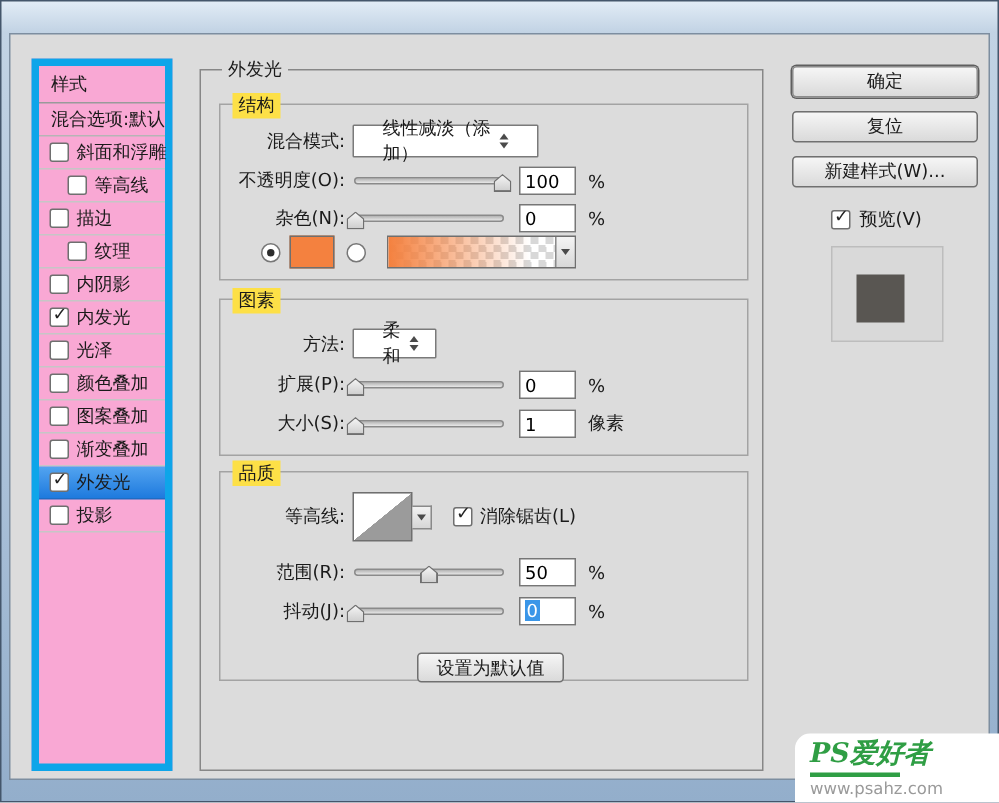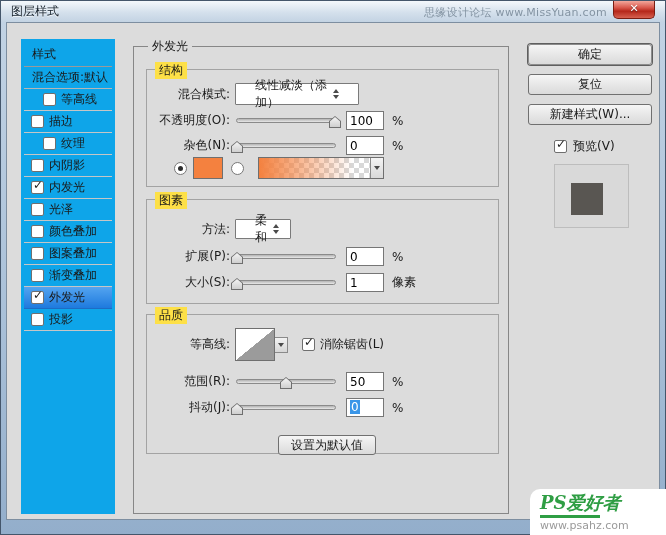--- a/index.html
+++ b/index.html
@@ -19,21 +19,21 @@
     border:1px solid #7a1d12; border-top:none; border-radius:0 0 5px 5px;
     color:#fff; font-weight:bold; font-size:11px; text-align:center; line-height:16px;
     text-shadow:0 1px 1px rgba(0,0,0,.5); cursor:pointer; }
 
   
   .content { position:absolute; left:6px; top:22px; width:654px; height:498px;
     background:#dcdcdc; border:1px solid #7d8ea0; }
 
   
   .sidebar { position:absolute; left:14px; top:16px; width:94px; height:475px;
-    background:#0ea5e9; border:3px solid #0ea5e9; }
+    background:#f9a8d4; border:5px solid #0ea5e9; }
   .sb-header { height:25px; line-height:24px; padding-left:8px; border-bottom:1px solid #9a9a9a; }
   .sb-blend { height:22px; line-height:21px; padding-left:8px; border-bottom:1px solid #b5b5b5;
     white-space:nowrap; overflow:hidden; cursor:pointer; }
   .sb-row { height:22px; display:flex; align-items:center; padding-left:7px;
     border-bottom:1px solid #c6c6c6; cursor:pointer; white-space:nowrap; }
   .sb-row.indent { padding-left:19px; }
   .sb-row.selected { background:linear-gradient(180deg,#53a4f0,#1e7ade); border-bottom-color:#1e6cc4; }
   .cb { width:13px; height:13px; background:#fff; border:1px solid #6f6f6f; border-radius:2px;
     position:relative; flex:none; }
   .check { position:absolute; left:1px; top:-3px; font-size:12px; font-weight:bold; color:#222; line-height:1; }
@@ -119,34 +119,31 @@
   .ps-title { font-family:"DejaVu Serif","Liberation Serif",serif; font-style:italic; font-weight:bold;
     font-size:18px; color:#2f9e44; line-height:22px; }
   .ps-bar { height:3px; background:#2f9e44; margin:1px 0 1px 0; width:60px; }
   .ps-url { font-size:11px; color:#9a9a9a; }
 </style>
 </head>
 <body>
 
 <div class="window">
 
-  <div class="titlebar">
-    <span class="title">图层样式</span>
-    <span class="tb-watermark">思缘设计论坛 www.MissYuan.com</span>
-    <div class="close-btn">
-      <span>✕</span>
-    </div>
-  </div>
 
   <div class="content">
 
     <div class="sidebar">
       <div class="sb-header">样式</div>
       <div class="sb-blend">混合选项:默认</div>
       <div id="sb-items">
+          <div class="sb-row">
+            <span class="cb"></span>
+            <span class="sb-label">斜面和浮雕</span>
+          </div>
           <div class="sb-row indent">
             <span class="cb"></span>
             <span class="sb-label">等高线</span>
           </div>
           <div class="sb-row">
             <span class="cb"></span>
             <span class="sb-label">描边</span>
           </div>
           <div class="sb-row indent">
             <span class="cb"></span>

